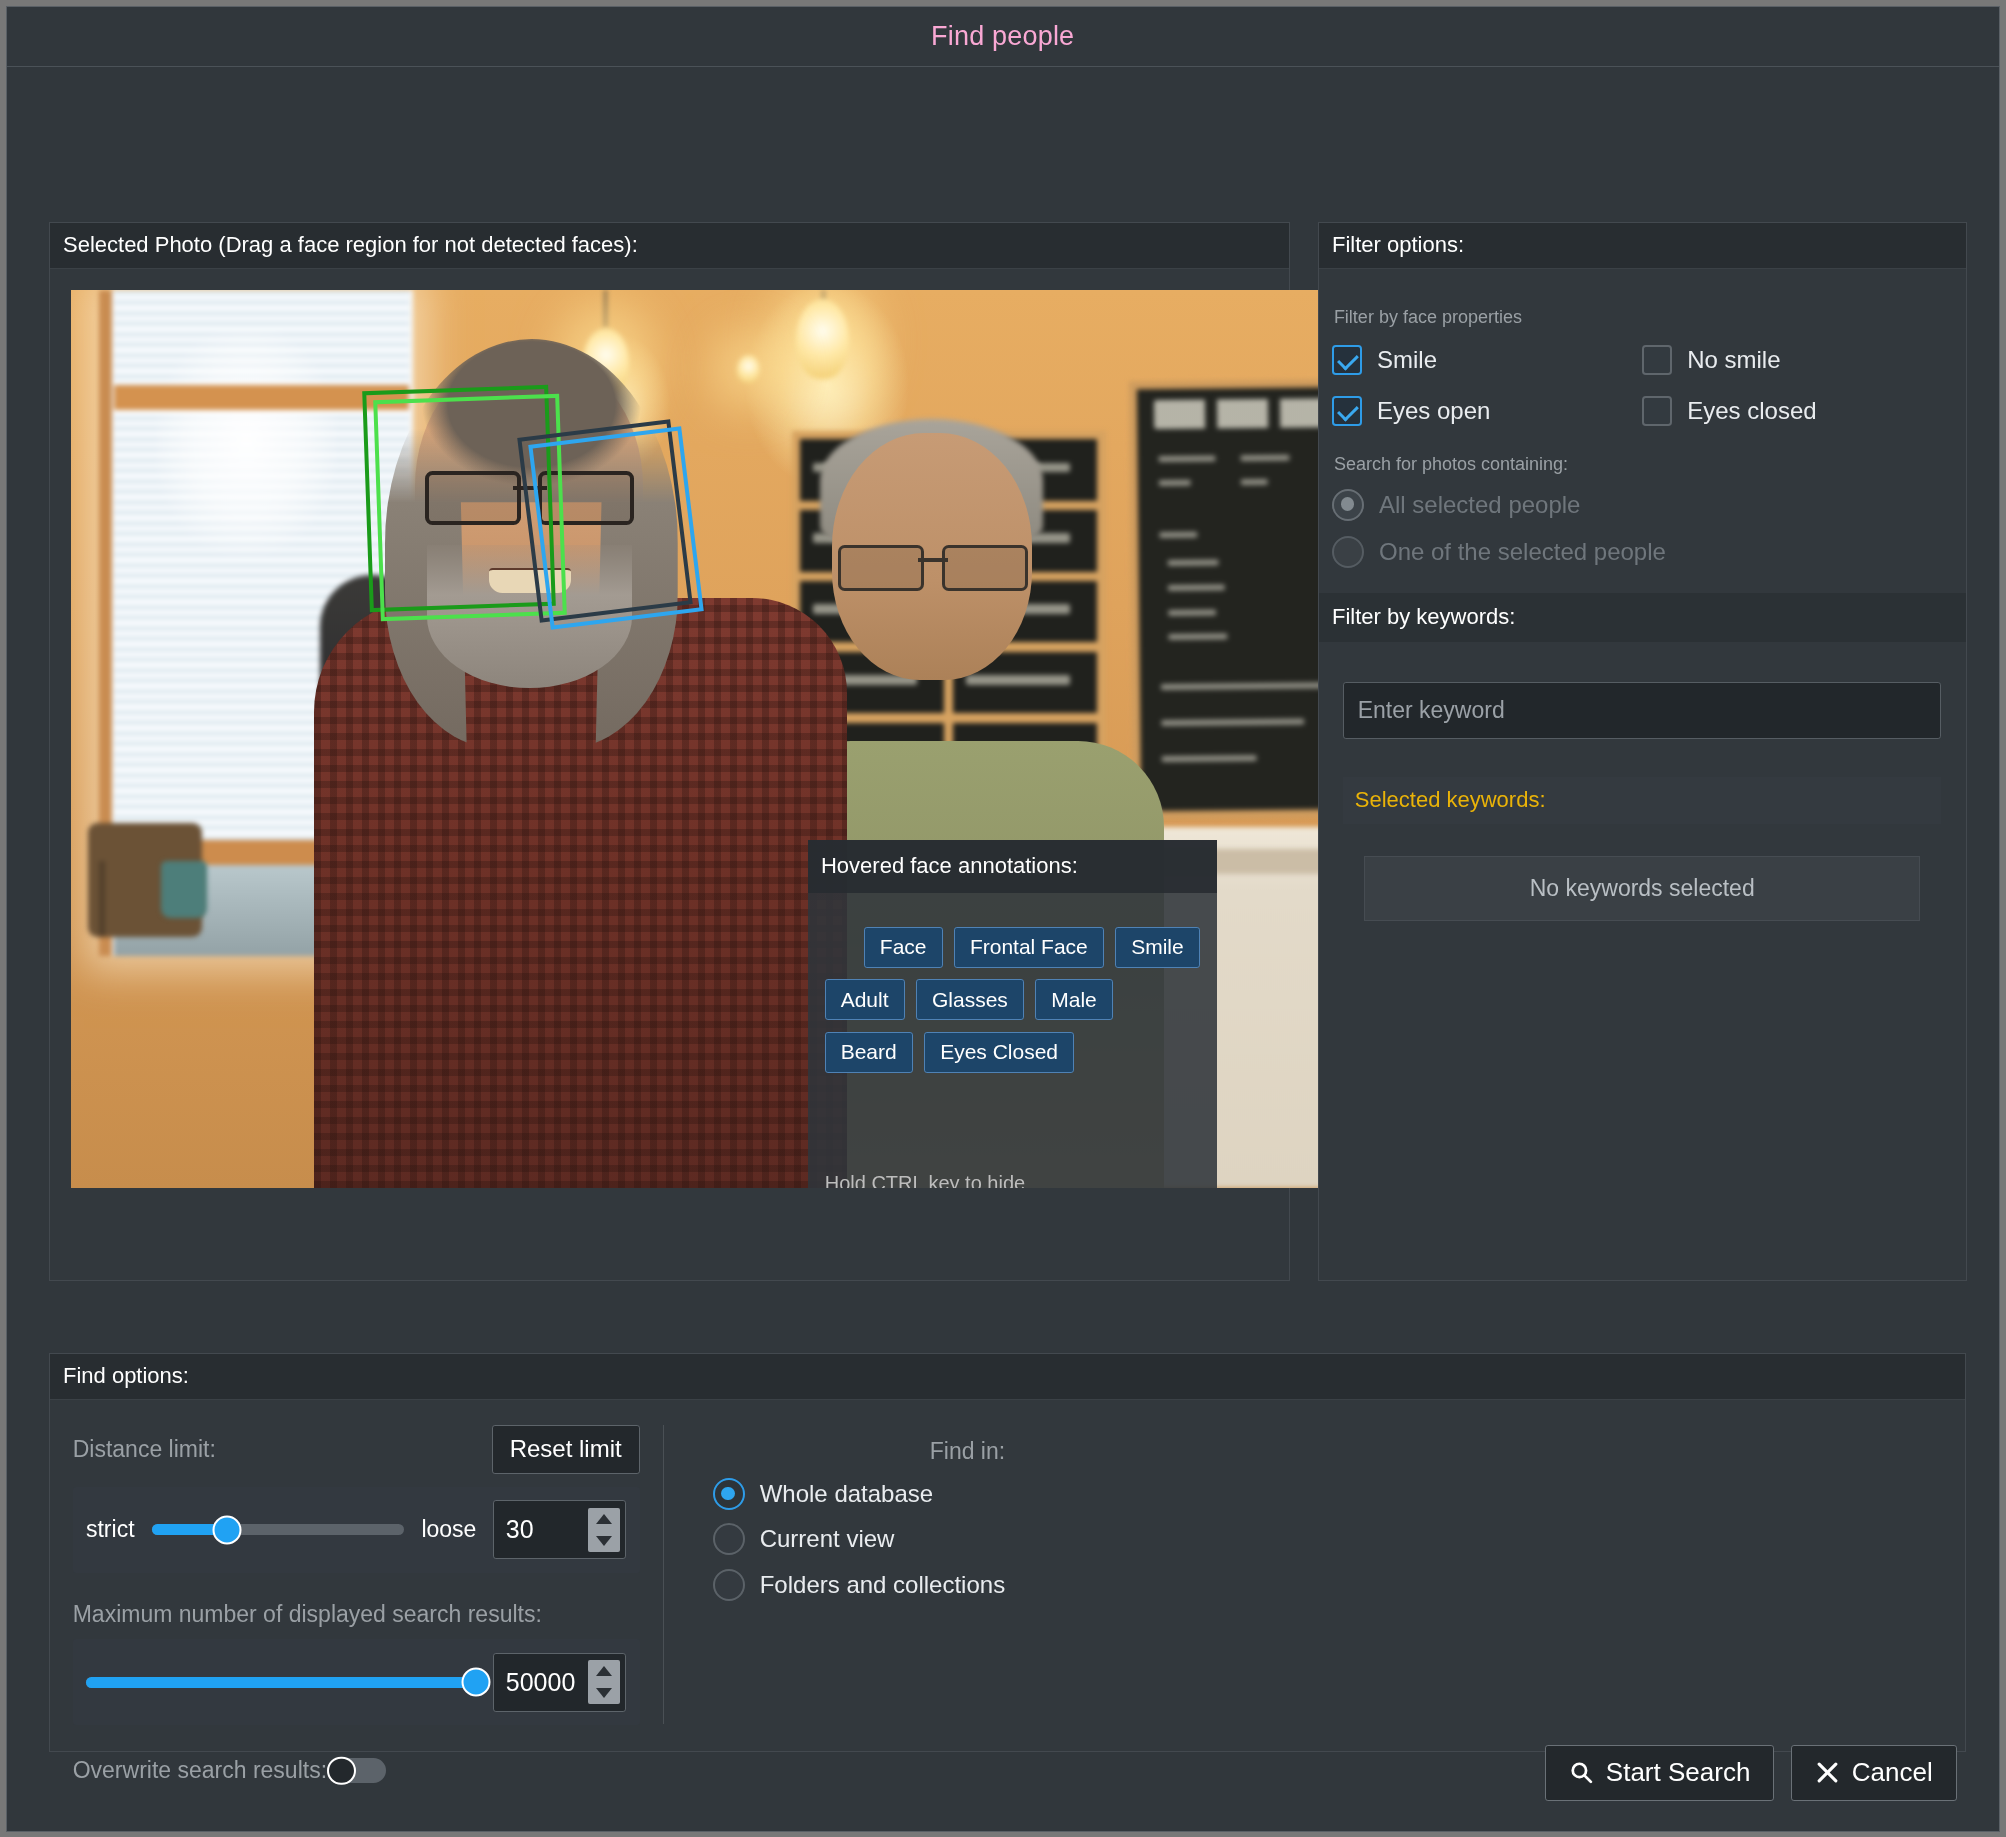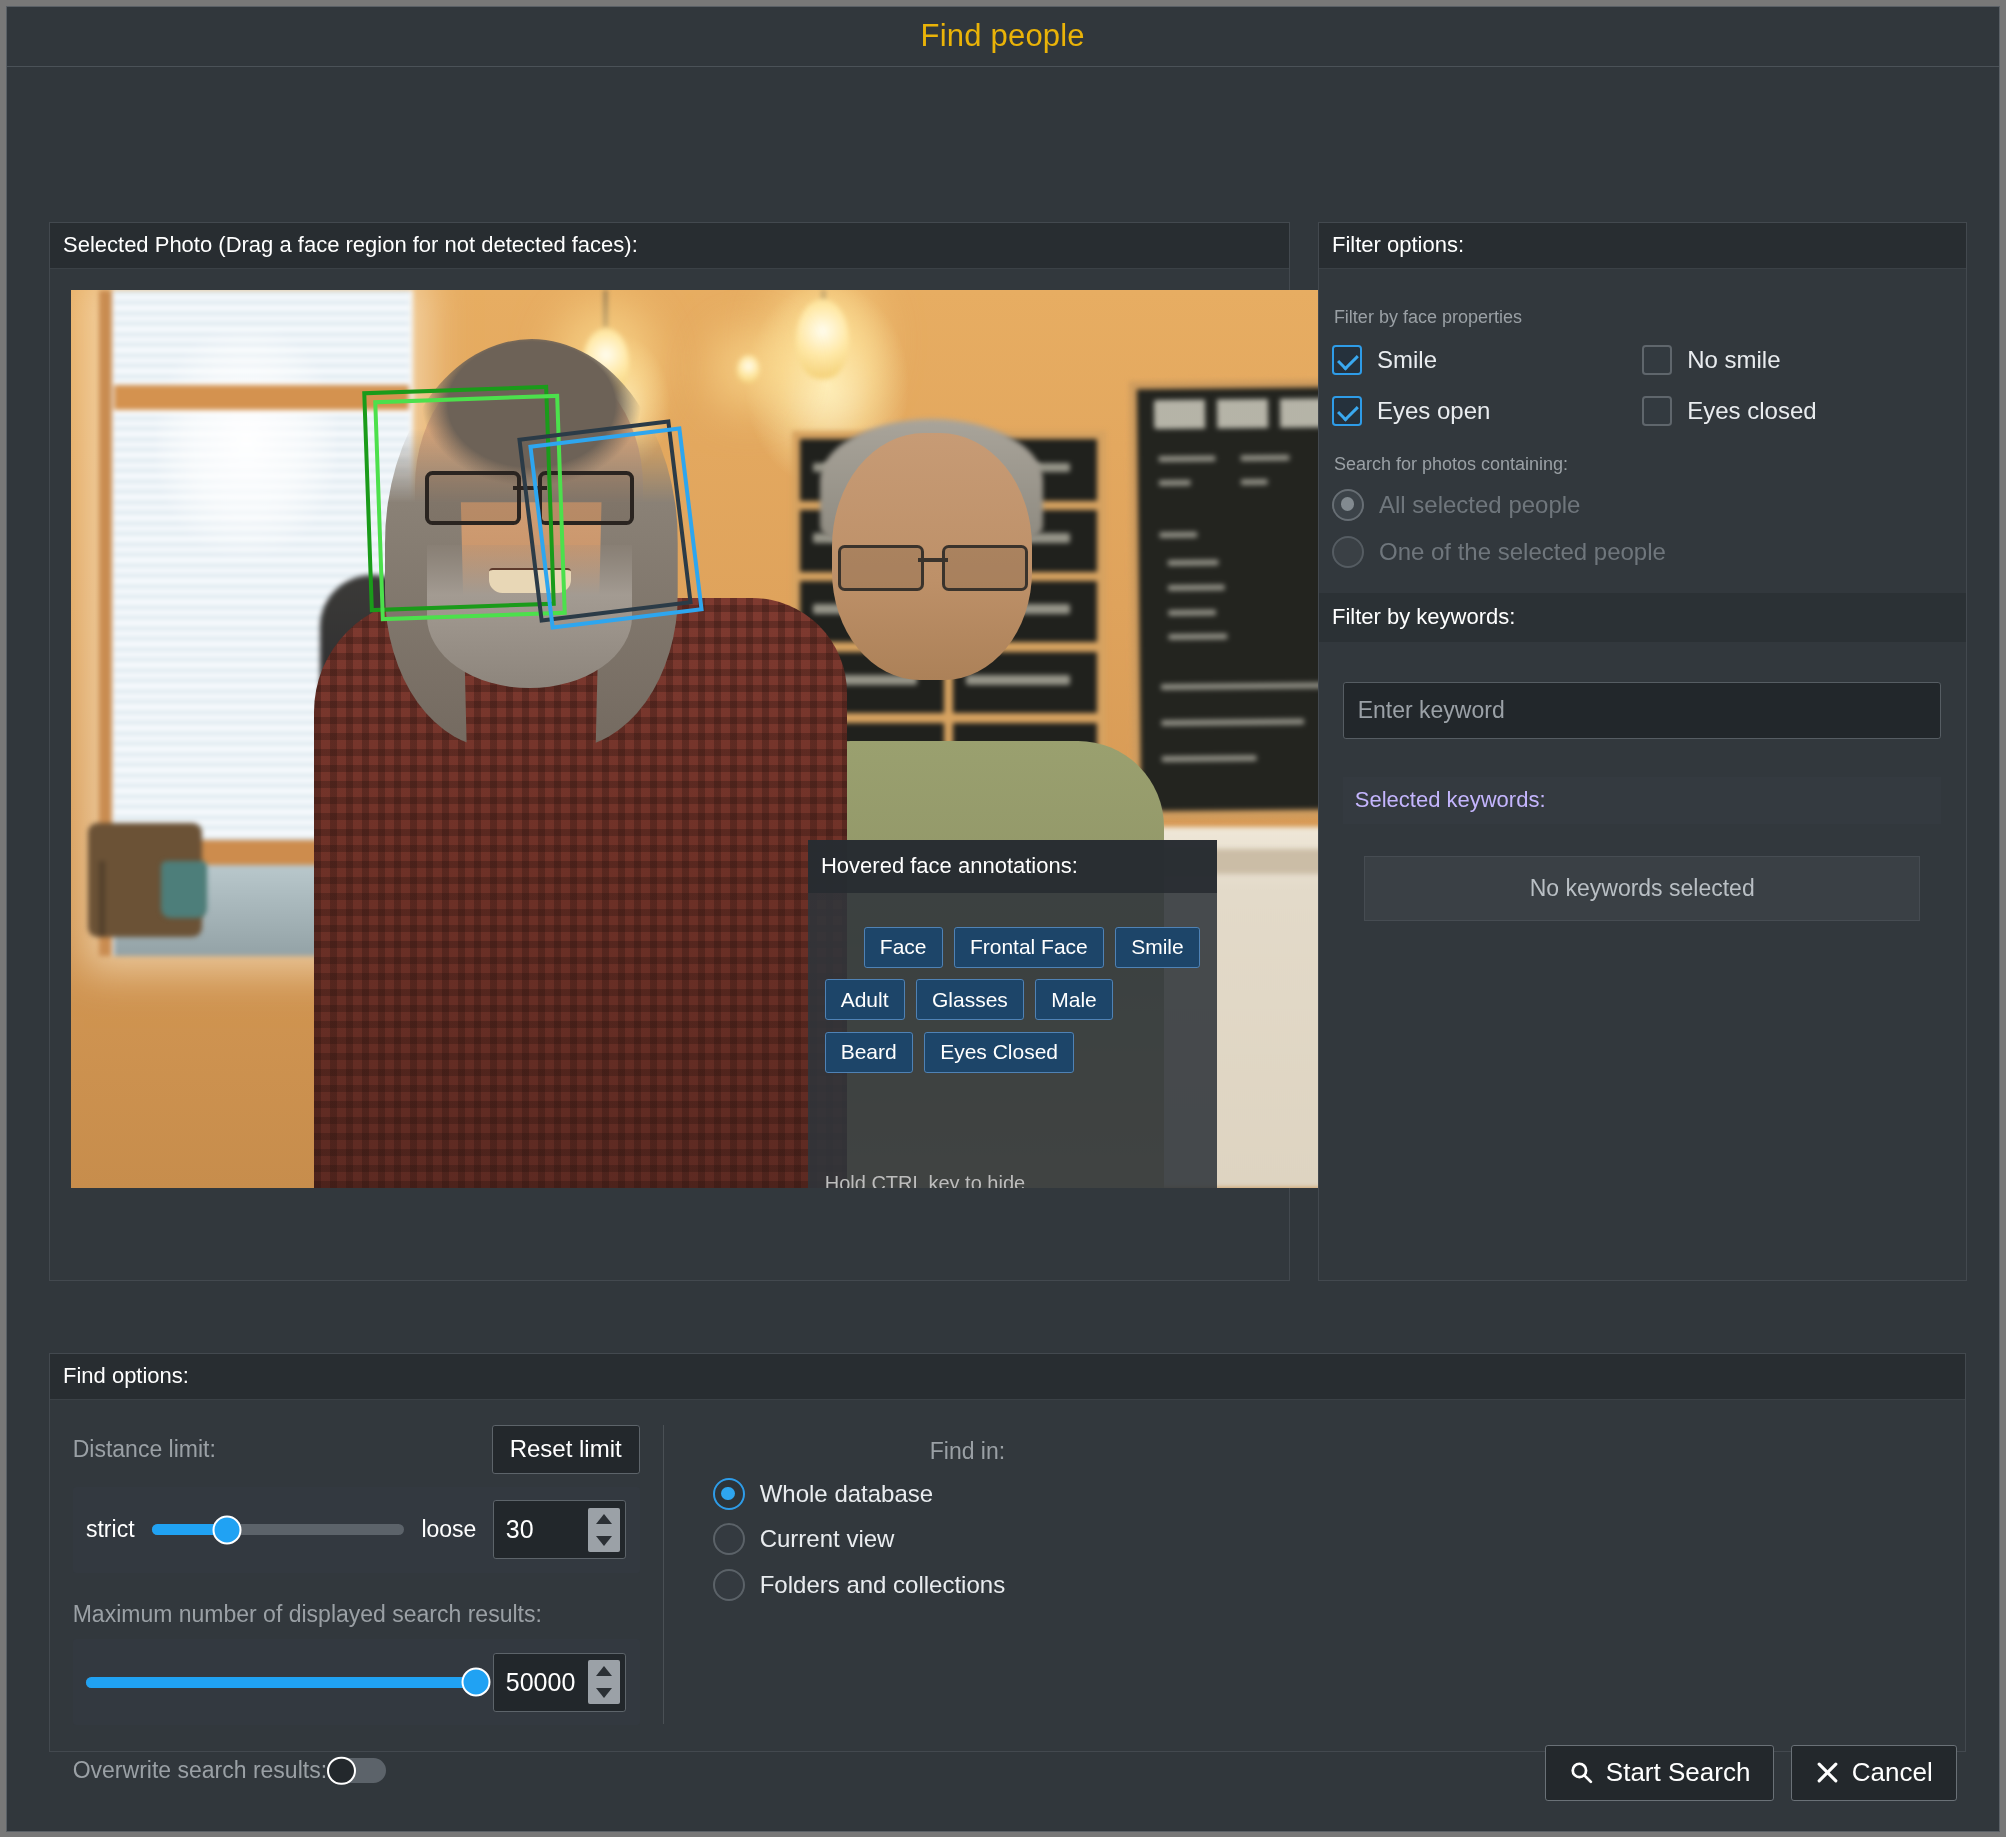--- a/index.html
+++ b/index.html
@@ -30,22 +30,22 @@
   .titlebar {
     height: 59px;
     flex: 0 0 59px;
     background: #31373c;
     border-bottom: 1px solid #4b5258;
     display: flex;
     align-items: center;
     justify-content: center;
   }
   .titlebar .title {
-    color: #eab308;
-    font-size: 31px;
+    color: #f9a8d4;
+    font-size: 27px;
     letter-spacing: 0.2px;
   }
 
   
   .dialog-body {
     flex: 1 1 auto;
     position: relative;
   }
 
   
@@ -394,21 +394,21 @@
     height: 57px;
     display: flex;
     align-items: center;
     padding: 0 13.3px;
     box-sizing: border-box;
   }
   .kw-input .ph { color: #9ba1a7; font-size: 23px; }
   .sel-kw-bar {
     margin: 38px 11.4px 0 11.4px;
     background: #343a40;
-    color: #c4b5fd;
+    color: #eab308;
     font-size: 22px;
     padding: 10.5px 11.4px;
     box-sizing: border-box;
   }
   .no-kw {
     margin: 32px 32px 0 32px;
     background: #3a4045;
     border: 1px solid #464c52;
     color: #b9bfc4;
     font-size: 23px;

